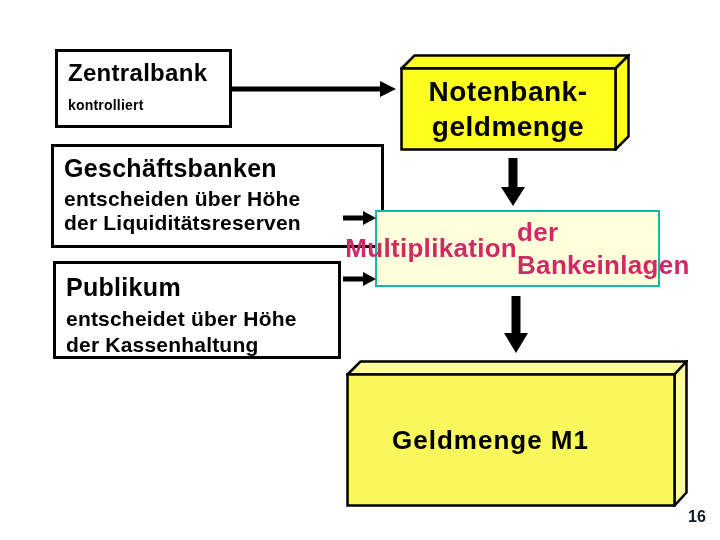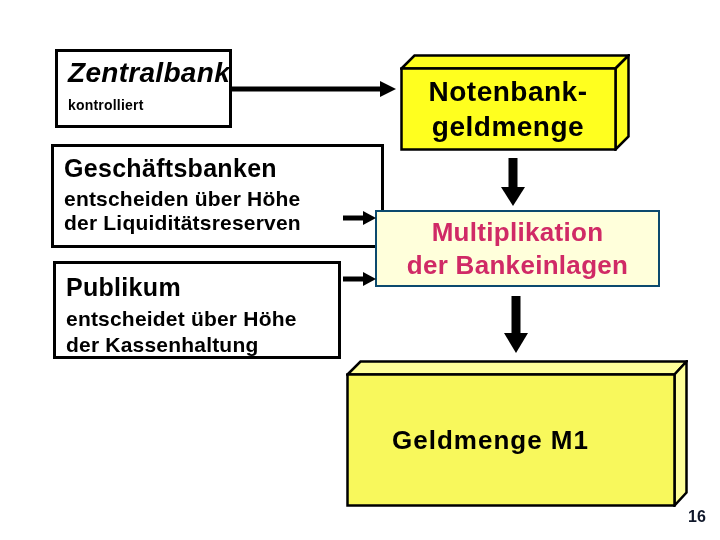--- a/index.html
+++ b/index.html
@@ -17,38 +17,38 @@
     position:absolute;
     background:#ffffff;
     border:3px solid #000;
     box-sizing:border-box;
     color:#000;
   }
   .wbox .title{font-weight:700;letter-spacing:.3px;}
   .wbox .sub{font-weight:700;letter-spacing:.2px;}
 
   #box-zentralbank{left:55px;top:49px;width:177px;height:79px;padding:6px 0 0 10px;}
-  #box-zentralbank .title{font-size:28px;line-height:29px;font-style:italic;}
+  #box-zentralbank .title{font-size:24px;line-height:29px;}
   #box-zentralbank .sub{font-size:14px;line-height:22px;margin-top:7px;}
 
   #box-geschaeftsbanken{left:51px;top:144px;width:333px;height:104px;padding:6px 0 0 10px;}
   #box-geschaeftsbanken .title{font-size:25px;line-height:31px;}
   #box-geschaeftsbanken .sub{font-size:21px;line-height:24px;}
   #box-geschaeftsbanken .sub.first{margin-top:3px;}
 
   #box-publikum{left:53px;top:261px;width:288px;height:98px;padding:8px 0 12px 10px;}
   #box-publikum .title{font-size:25px;line-height:31px;}
   #box-publikum .sub{font-size:21px;line-height:26px;}
   #box-publikum .sub.first{margin-top:3px;}
 
   
   #box-multiplikation{
     position:absolute;left:375px;top:210px;width:285px;height:77px;
-    background:#ffffdb;border:2px solid #0c4a6e;box-sizing:border-box;
-    display:flex;flex-direction:column;justify-content:center;align-items:center;
+    background:#ffffdb;border:2px solid #14b8a6;box-sizing:border-box;
+    display:flex;flex-direction:row;justify-content:center;align-items:center;
     color:#d02a66;font-weight:700;font-size:26px;line-height:33px;letter-spacing:.3px;
     text-align:left;
   }
 
   
   .box3d{position:absolute;}
   .box3d svg{position:absolute;left:0;top:0;display:block;}
   .box3d .face-text{
     position:absolute;display:flex;flex-direction:column;
     justify-content:center;align-items:center;text-align:center;

